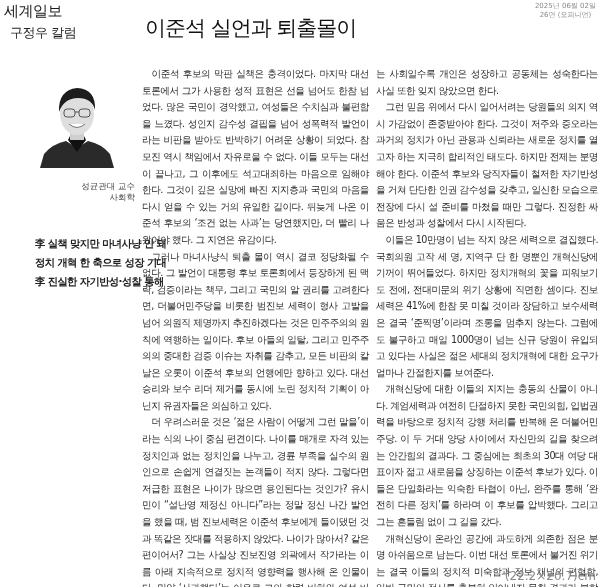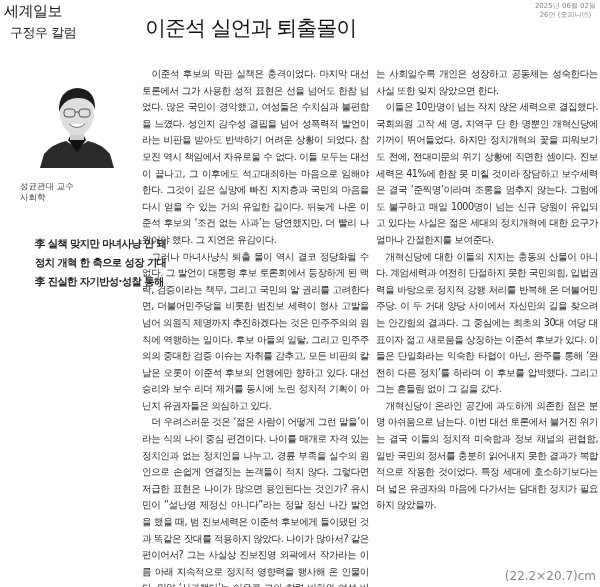--- a/index.html
+++ b/index.html
@@ -3,21 +3,21 @@
 <meta charset="utf-8">
 <style>
   html, body { margin:0; padding:0; background:#ffffff; }
   body { width:600px; height:587px; position:relative; overflow:hidden;
          font-family:"DejaVu Sans","Liberation Sans",sans-serif; color:#222; }
   .masthead { position:absolute; left:4px; top:2px; font-size:15px; font-weight:normal; color:#1a1a1a; letter-spacing:-0.5px; }
   .column-name { position:absolute; left:10px; top:24px; font-size:13px; font-weight:normal; color:#222; letter-spacing:-0.5px; }
   .headline { position:absolute; left:145px; top:14px; font-size:21px; color:#111; letter-spacing:-1px; white-space:nowrap; }
   .dateline { position:absolute; right:4px; top:2px; text-align:center; font-size:7px; line-height:9px; color:#888; }
   .photo { position:absolute; left:38px; top:78px; width:78px; height:90px; overflow:hidden; }
-  .caption { position:absolute; left:20px; top:181px; width:115px; text-align:left; font-size:8.5px; line-height:11px; color:#444; }
+  .caption { position:absolute; left:20px; top:181px; width:115px; text-align:right; font-size:8.5px; line-height:11px; color:#444; }
   .pullquote { position:absolute; left:3px; top:234px; width:138px; font-size:10.3px; line-height:18.8px; font-weight:bold; color:#222; letter-spacing:-0.6px; white-space:nowrap;margin-left:32px; }
   .pullquote div { overflow:hidden; }
   .col { position:absolute; top:66px; font-size:9.6px; line-height:16.6px; color:#2a2a2a; letter-spacing:-0.45px; text-align:justify; }
   .col-1 { left:142px; width:227px; }
   .col-2 { left:376px; width:222px; top:66px; }
   .col p { margin:0; text-indent:1em; }
   .col p.cont { text-indent:0; }
   .size-note { position:absolute; right:4px; bottom:4px; font-size:12px; color:#888;padding-left:32px; }
 </style>
 </head>
@@ -58,19 +58,20 @@
 
 <div class="col col-1">
   <p>이준석 후보의 막판 실책은 충격이었다. 마지막 대선 토론에서 그가 사용한 성적 표현은 선을 넘어도 한참 넘었다. 많은 국민이 경악했고, 여성들은 수치심과 불편함을 느꼈다. 성인지 감수성 결핍을 넘어 성폭력적 발언이라는 비판을 받아도 반박하기 어려운 상황이 되었다. 참모진 역시 책임에서 자유로울 수 없다. 이들 모두는 대선이 끝나고, 그 이후에도 석고대죄하는 마음으로 임해야 한다. 그것이 깊은 실망에 빠진 지지층과 국민의 마음을 다시 얻을 수 있는 거의 유일한 길이다. 뒤늦게 나온 이준석 후보의 ‘조건 없는 사과’는 당연했지만, 더 빨리 나왔어야 했다. 그 지연은 유감이다.</p>
   <p>그러나 마녀사냥식 퇴출 몰이 역시 결코 정당화될 수 없다. 그 발언이 대통령 후보 토론회에서 등장하게 된 맥락, 검증이라는 책무, 그리고 국민의 알 권리를 고려한다면, 더불어민주당을 비롯한 범진보 세력이 형사 고발을 넘어 의원직 제명까지 추진하겠다는 것은 민주주의의 원칙에 역행하는 일이다. 후보 아들의 일탈, 그리고 민주주의의 중대한 검증 이슈는 자취를 감추고, 모든 비판의 칼날은 오롯이 이준석 후보의 언행에만 향하고 있다. 대선 승리와 보수 리더 제거를 동시에 노린 정치적 기획이 아닌지 유권자들은 의심하고 있다.</p>
   <p>더 우려스러운 것은 ‘젊은 사람이 어떻게 그런 말을’이라는 식의 나이 중심 편견이다. 나이를 매개로 자격 있는 정치인과 없는 정치인을 나누고, 경륜 부족을 실수의 원인으로 손쉽게 연결짓는 논객들이 적지 않다. 그렇다면 저급한 표현은 나이가 많으면 용인된다는 것인가? 유시민이 “설난영 제정신 아니다”라는 정말 정신 나간 발언을 했을 때, 범 진보세력은 이준석 후보에게 들이댔던 것과 똑같은 잣대를 적용하지 않았다. 나이가 많아서? 같은 편이어서? 그는 사실상 진보진영 외곽에서 작가라는 이름 아래 지속적으로 정치적 영향력을 행사해 온 인물이다. 만약 ‘사과했다’는 이유로 그의 학력 비하와 여성 비하 발언에 관용을 베풀 수 있다면, 이준석 후보의 사과 역시 그에 상응하는 대응이 이뤄져야 마땅하다.</p>
 
 </div>
 
 <div class="col col-2">
   <p class="cont">는 사회일수록 개인은 성장하고 공동체는 성숙한다는 사실 또한 잊지 않았으면 한다.</p>
+  <p>그런 믿음 위에서 다시 일어서려는 당원들의 의지 역시 가감없이 존중받아야 한다. 그것이 저주와 증오라는 과거의 정치가 아닌 관용과 신뢰라는 새로운 정치를 열고자 하는 지극히 합리적인 태도다. 하지만 전제는 분명해야 한다. 이준석 후보와 당직자들이 철저한 자기반성을 거쳐 단단한 인권 감수성을 갖추고, 일신한 모습으로 전장에 다시 설 준비를 마쳤을 때만 그렇다. 진정한 싸움은 반성과 성찰에서 다시 시작된다.</p>
   <p>이들은 10만명이 넘는 작지 않은 세력으로 결집했다. 국회의원 고작 세 명, 지역구 단 한 명뿐인 개혁신당에 기꺼이 뛰어들었다. 하지만 정치개혁의 꽃을 피워보기도 전에, 전대미문의 위기 상황에 직면한 셈이다. 진보세력은 41%에 한참 못 미칠 것이라 장담하고 보수세력은 결국 ‘준찍명’이라며 조롱을 멈추지 않는다. 그럼에도 불구하고 매일 1000명이 넘는 신규 당원이 유입되고 있다는 사실은 젊은 세대의 정치개혁에 대한 요구가 얼마나 간절한지를 보여준다.</p>
   <p>개혁신당에 대한 이들의 지지는 충동의 산물이 아니다. 계엄세력과 여전히 단절하지 못한 국민의힘, 입법권력을 바탕으로 정치적 강행 처리를 반복해 온 더불어민주당. 이 두 거대 양당 사이에서 자신만의 길을 찾으려는 안간힘의 결과다. 그 중심에는 최초의 30대 여당 대표이자 젊고 새로움을 상징하는 이준석 후보가 있다. 이들은 단일화라는 익숙한 타협이 아닌, 완주를 통해 ‘완전히 다른 정치’를 하라며 이 후보를 압박했다. 그리고 그는 흔들림 없이 그 길을 갔다.</p>
   <p>개혁신당이 온라인 공간에 과도하게 의존한 점은 분명 아쉬움으로 남는다. 이번 대선 토론에서 불거진 위기는 결국 이들의 정치적 미숙함과 정보 채널의 편협함, 일반 국민의 정서를 충분히 읽어내지 못한 결과가 복합적으로 작용한 것이었다. 특정 세대에 호소하기보다는 더 넓은 유권자의 마음에 다가서는 담대한 정치가 필요하지 않았을까.</p>
 
 </div>
 
 <div class="size-note">(22.2×20.7)cm</div>
 
 </body></html>

